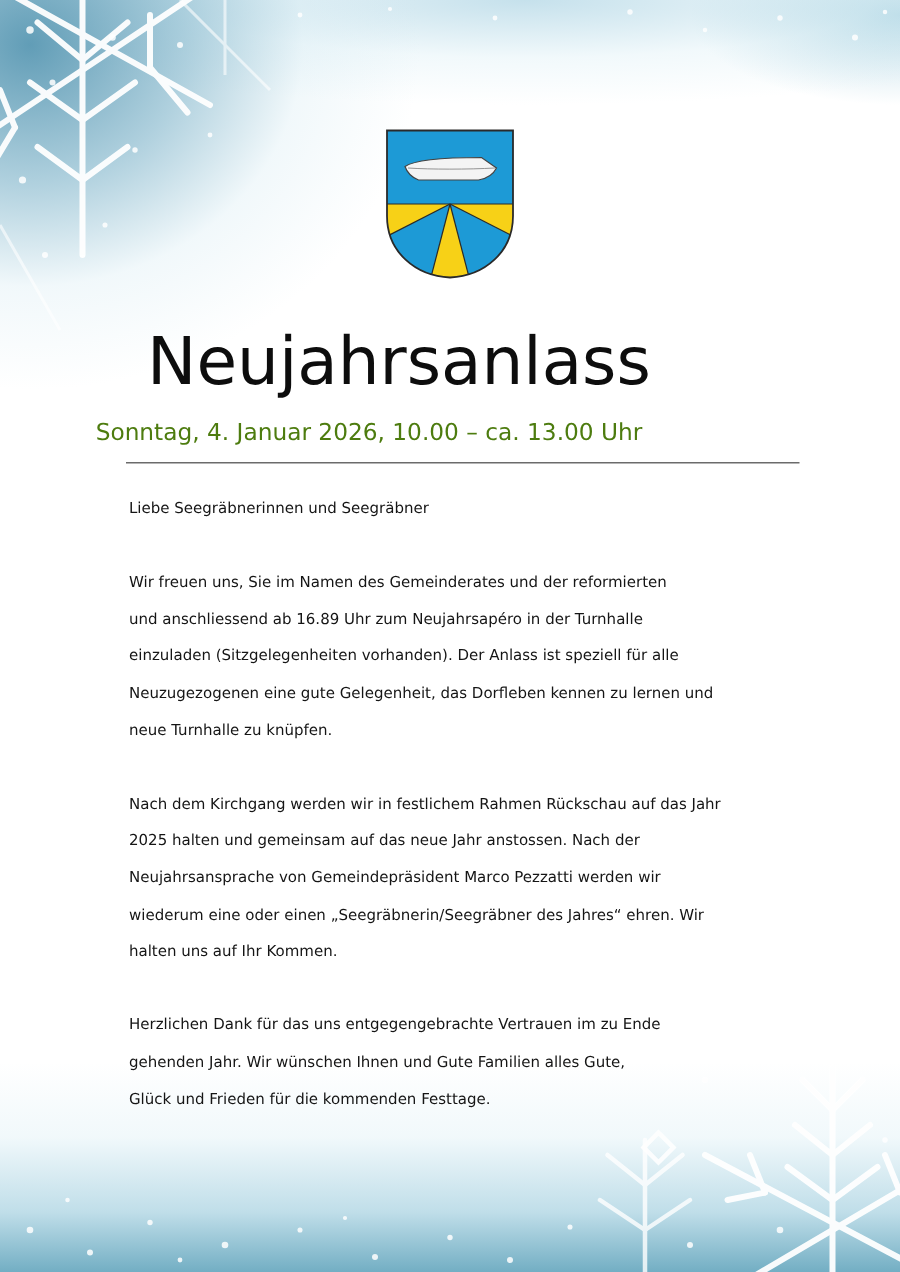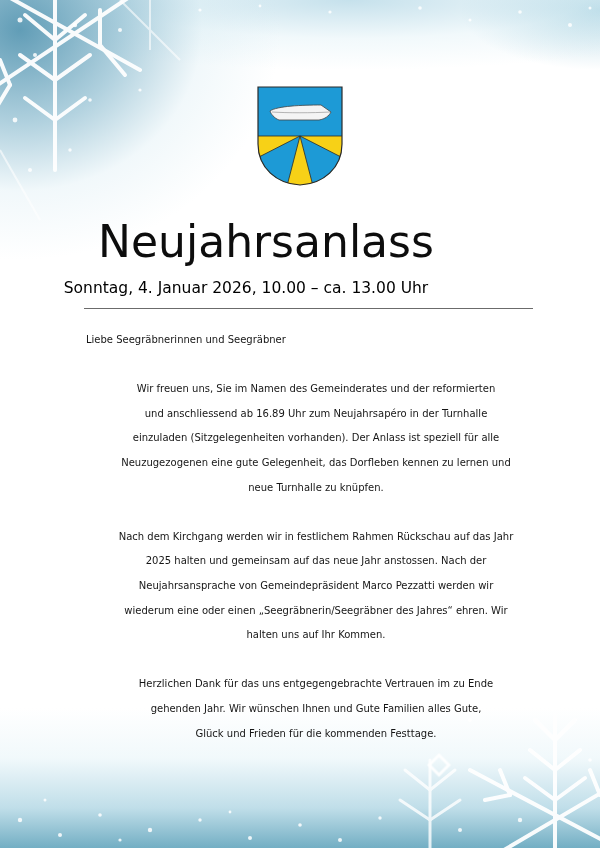--- a/index.html
+++ b/index.html
@@ -69,21 +69,21 @@
       line-height: 60px;
     }
     .subtitle {
       position: absolute;
       left: 0;
       width: 492px;
       top: 276px;
       text-align: center;
       font-family: "DejaVu Sans", sans-serif;
       font-size: 15.5px;
-      color: #000000;
+      color: #4d7c0f;
       line-height: 24px;
       margin: 0;
     }
     .divider {
       position: absolute;
       left: 84px;
       top: 308px;
       width: 449px;
       height: 0;
       border-top: 1.5px solid #6b6b6b;
@@ -95,21 +95,21 @@
       width: 460px;
       font-family: "DejaVu Sans", sans-serif;
       font-size: 10px;
       line-height: 24.6px;
       color: #151515;
     }
     .body-text p {
       margin: 0 0 24.6px 0;
       white-space: nowrap;
     }
-    .body-text .line { display: block; text-align: center; }
+    .body-text .line { display: block; }
   </style>
 </head>
 <body>
 
 <div class="bg-layer">
   <div class="frost-top"></div>
   <div class="frost-bottom"></div>
   <svg class="flakes" width="600" height="848" viewBox="0 0 600 848">
 
     <g stroke="#ffffff" stroke-width="4" stroke-linecap="round" fill="none" opacity="0.95">

